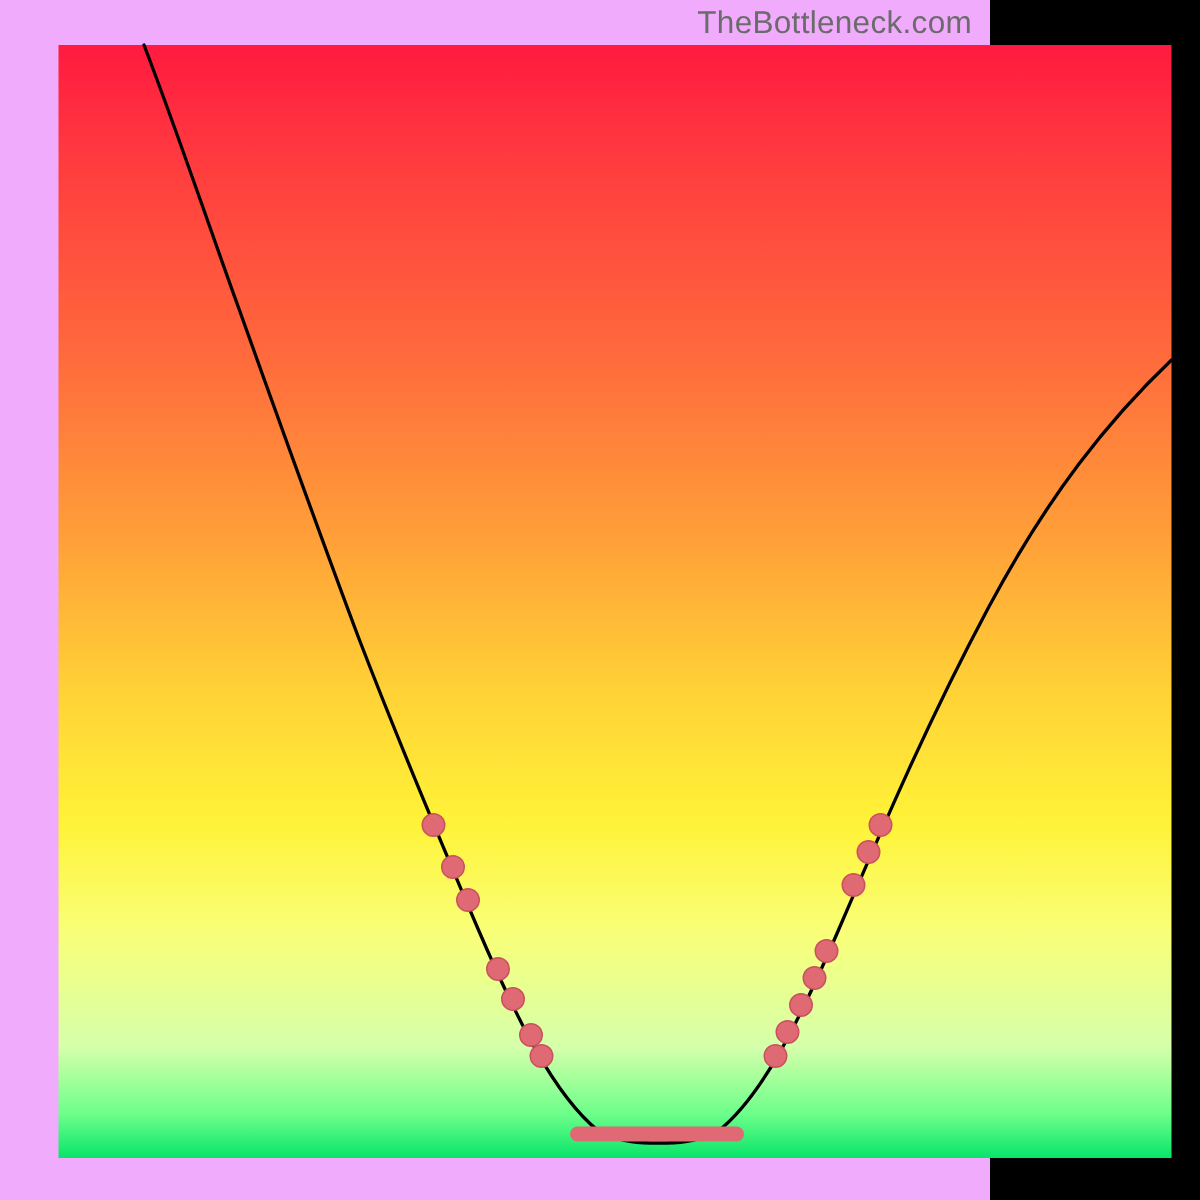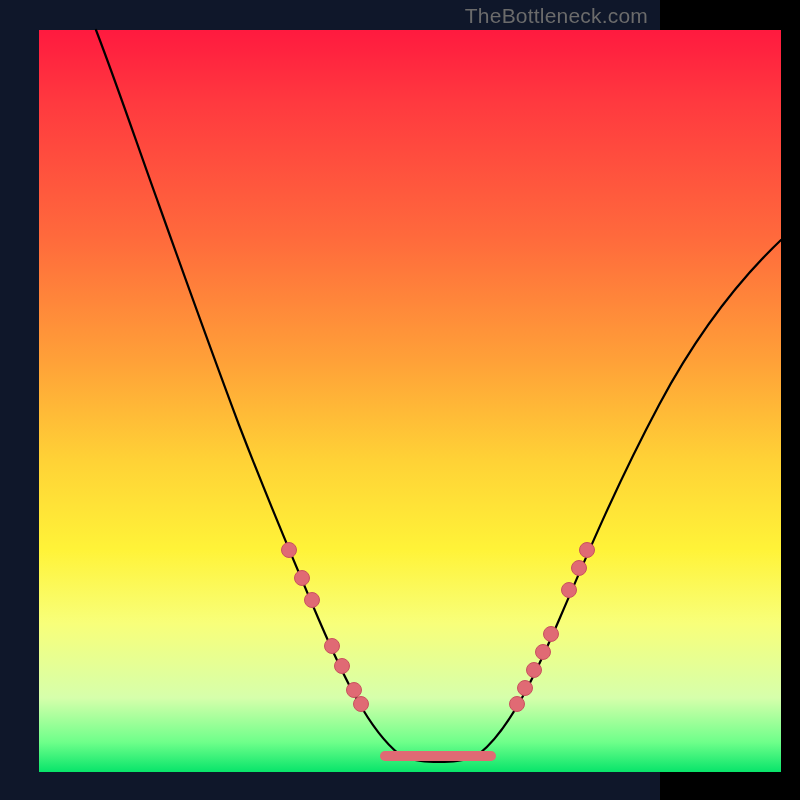--- a/index.html
+++ b/index.html
@@ -10,21 +10,21 @@
     background: #000;
     overflow: hidden;
     font-family: Arial, Helvetica, sans-serif;
   }
   .frame {
     position: absolute;
     left: 0;
     top: 0;
     width: 660px;
     height: 800px;
-    background: #0f172a;
+    background: #f0abfc;
   }
   .plot-area {
     position: absolute;
     left: 39px;
     top: 30px;
     width: 742px;
     height: 742px;
     
     background: linear-gradient(
       to bottom,

